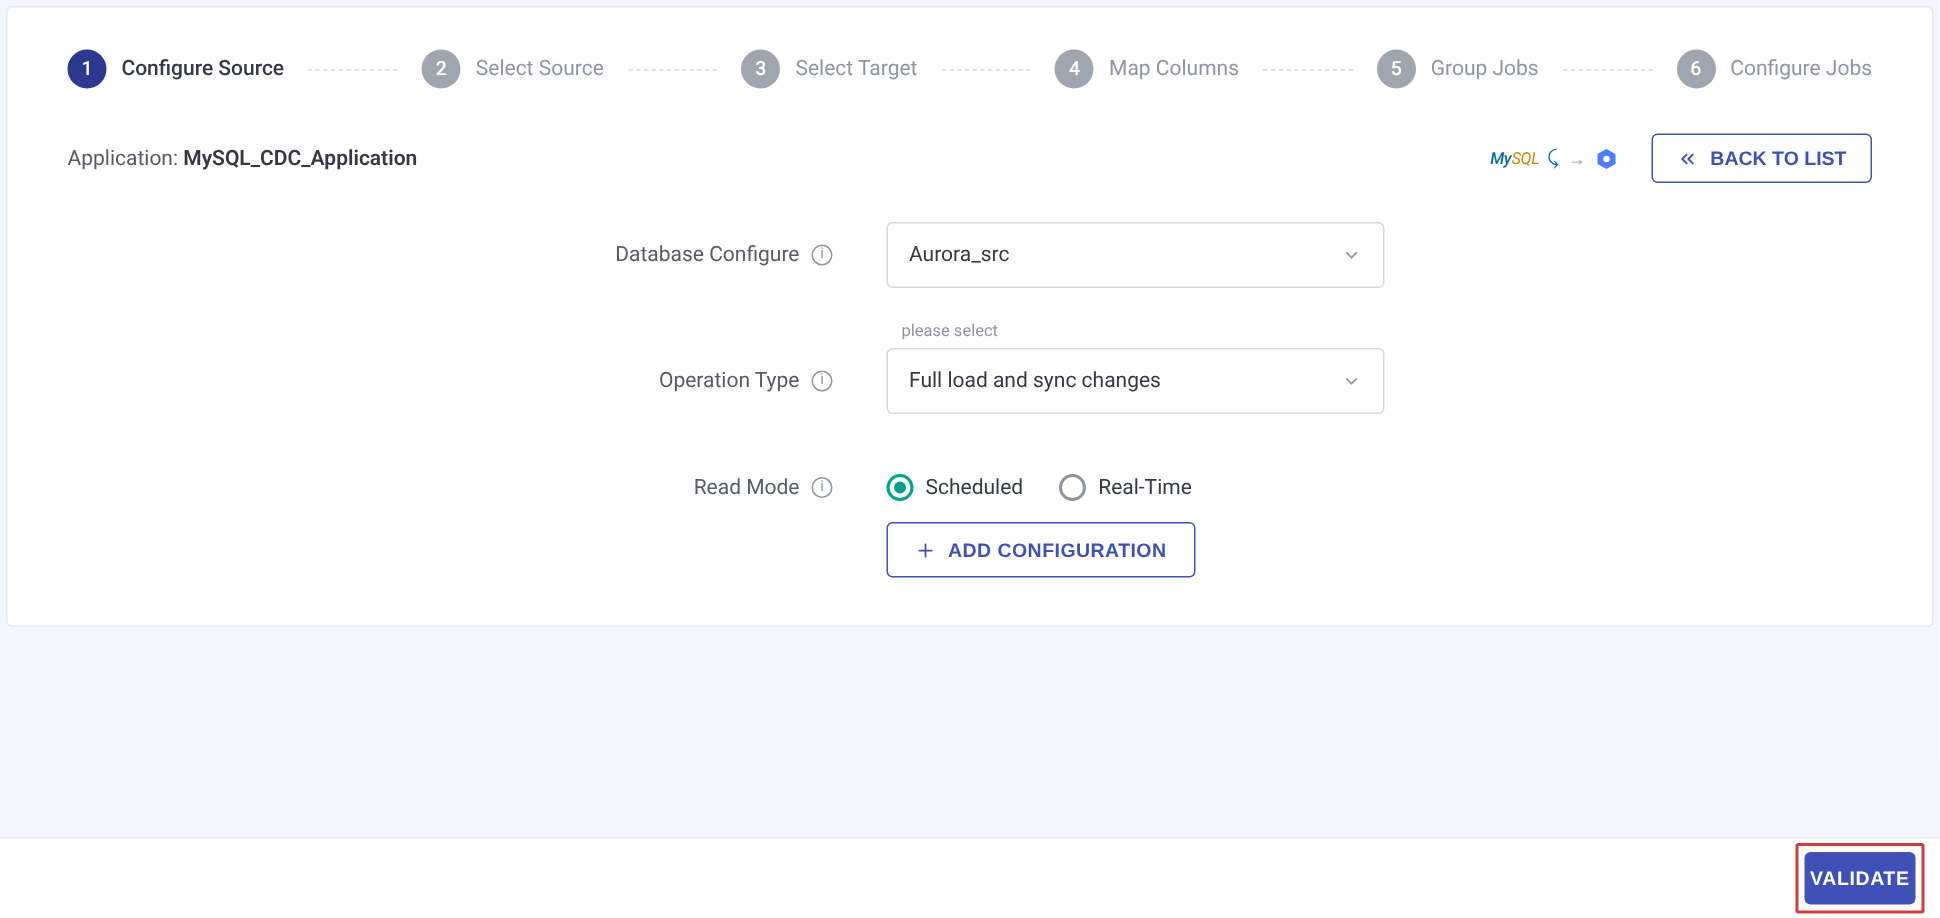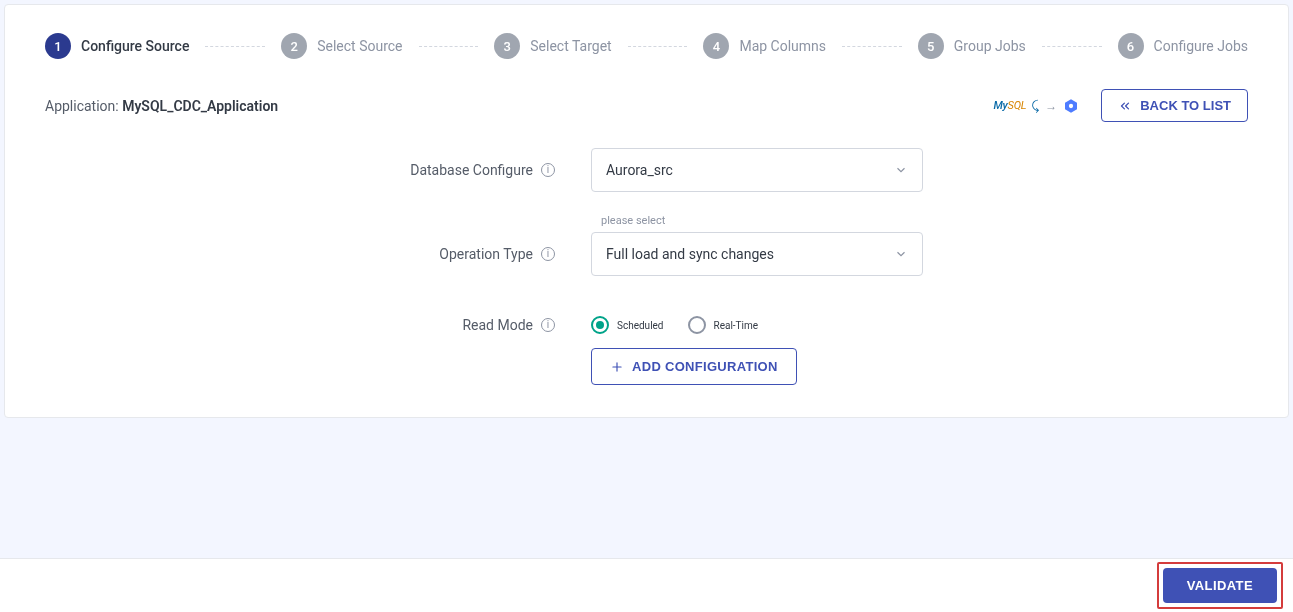--- a/index.html
+++ b/index.html
@@ -72,42 +72,42 @@
 
   .radios { display:flex; gap:24px; align-items:center; }
   .radio { display:flex; align-items:center; gap:8px; cursor:pointer; }
   .radio-outer {
     width:18px; height:18px; border-radius:50%; border:2px solid #8d94a3;
     display:flex; align-items:center; justify-content:center;
   }
   .radio.selected .radio-outer { border-color:#00a389; }
   .radio-inner { width:8px; height:8px; border-radius:50%; background:#00a389; display:none; }
   .radio.selected .radio-inner { display:block; }
-  .radio-label { color:#333a45; font-size:10px; }
+  .radio-label { color:#333a45; font-size:14px; }
 
   .add-row { margin-left: 276px; padding-left: 36px; margin-top:-12px; }
   .btn-add {
     border:1px solid #3f51b5; background:#fff; color:#3f51b5; border-radius:4px;
     padding:10px 18px; font-size:13px; font-weight:600; letter-spacing:.3px;
     display:inline-flex; align-items:center; gap:8px; cursor:pointer;
   }
   .plus { width:14px; height:14px; }
 
   
   .footer {
     position: fixed; bottom:0; left:0; right:0; height:54px;
     background:#fff; border-top:1px solid #e6e8ec;
     display:flex; align-items:center; justify-content:flex-end; padding:0 10px;
   }
   .validate-wrap {
     border:2px solid #d43c3c; padding:4px; border-radius:2px;
   }
   .btn-validate {
     background:#3f51b5; color:#fff; border:none; border-radius:4px;
-    padding:10px 24px; font-size:13px; font-weight:600; letter-spacing:.4px; cursor:pointer;
+    padding:10px 4px; font-size:13px; font-weight:600; letter-spacing:.4px; cursor:pointer;
   }
 
   
   .form-area { padding-left:0; max-width:none; }
   .form-row { justify-content:flex-start; }
   .form-label { width: 510px; }
   .add-row { margin-left: 510px; }
 </style>
 </head>
 <body>

